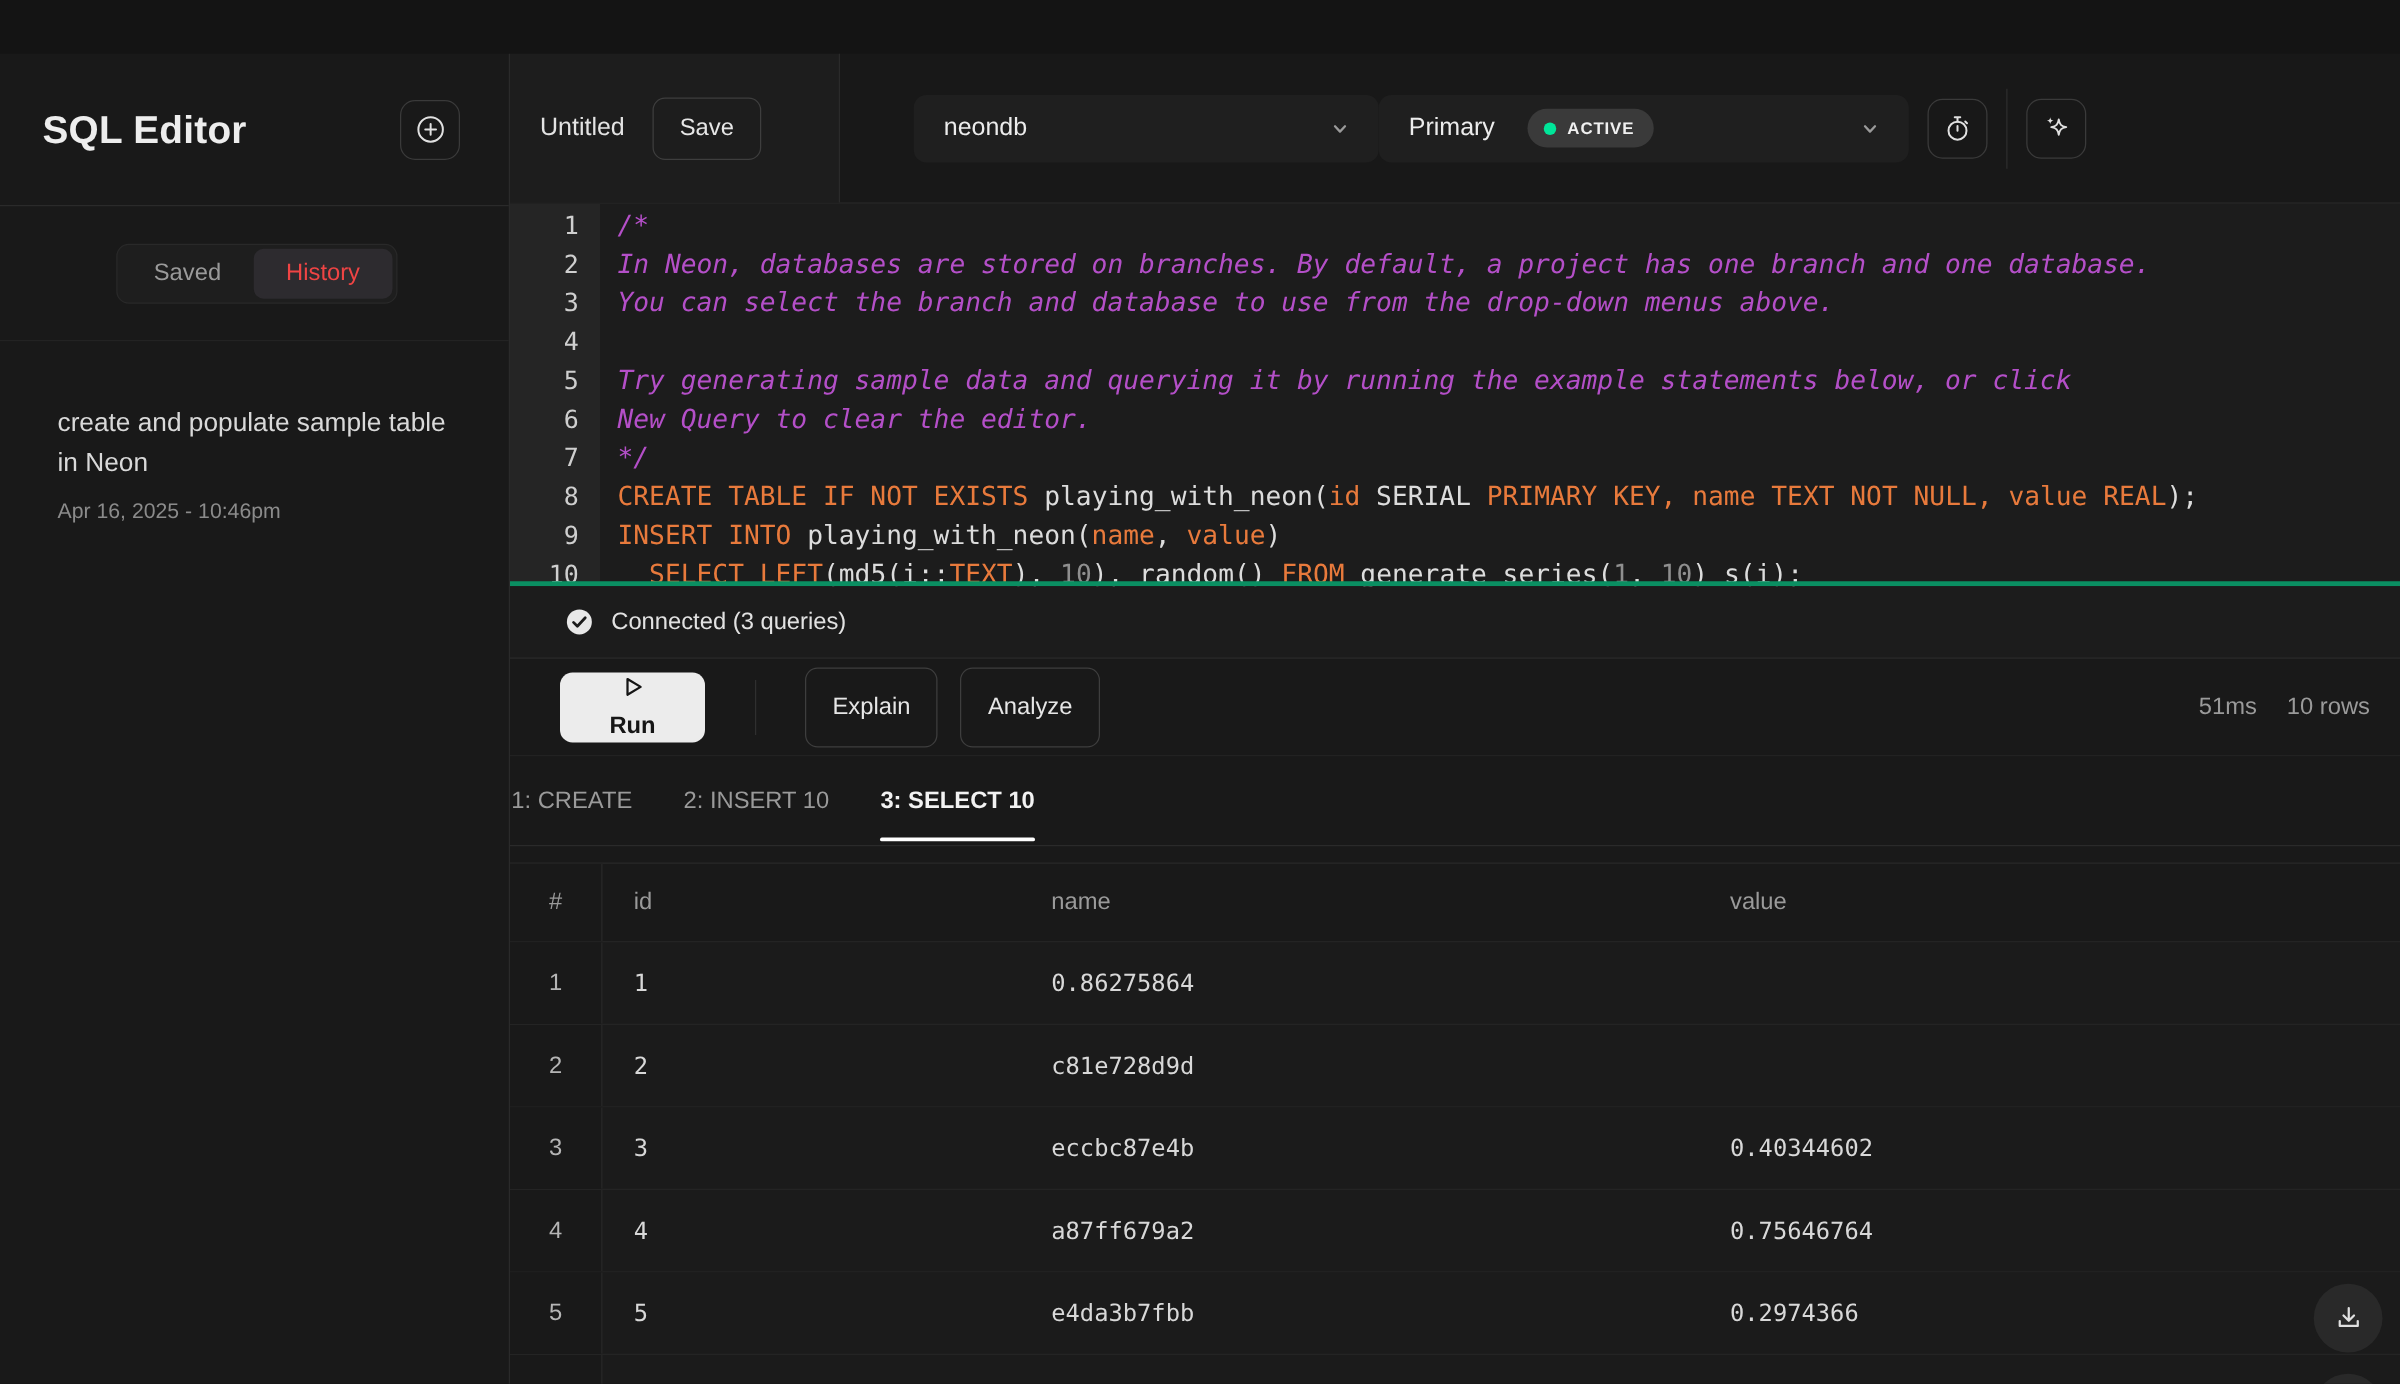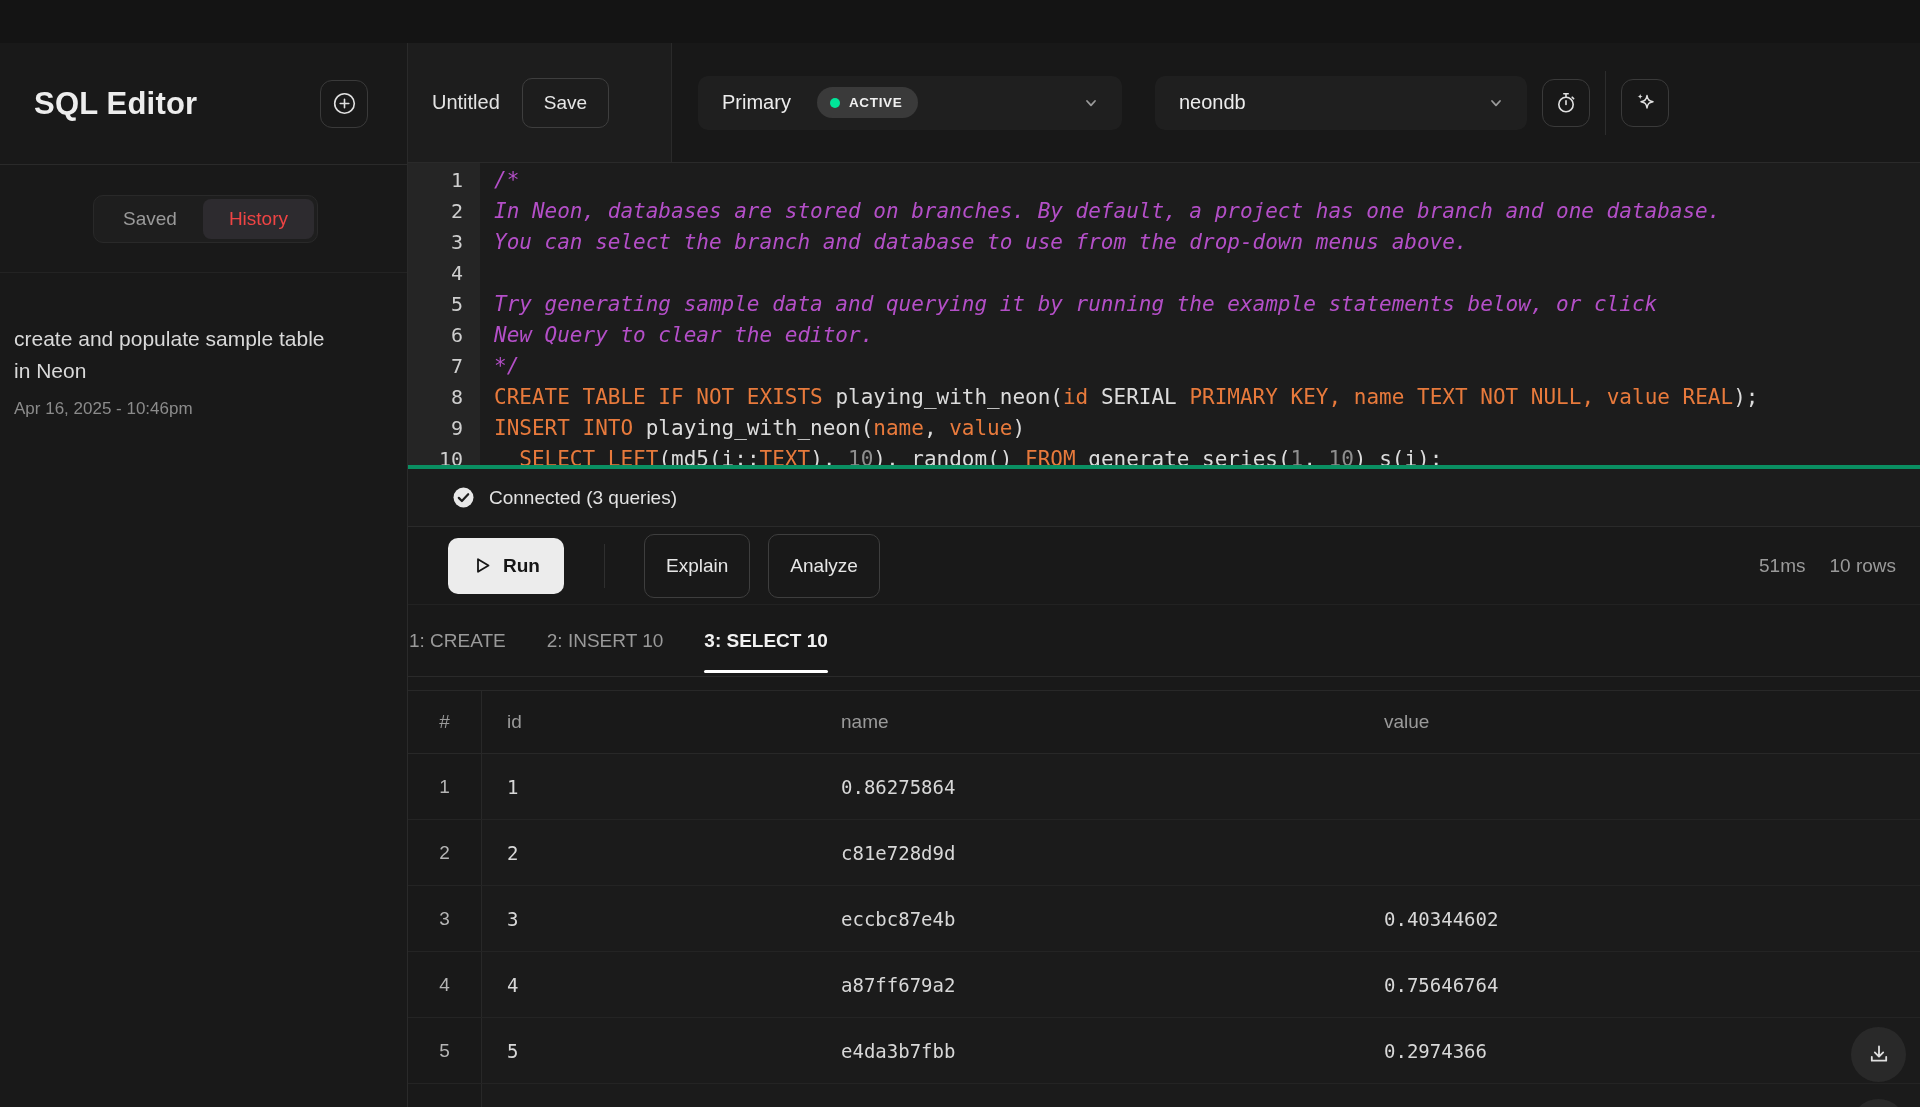--- a/index.html
+++ b/index.html
@@ -9,21 +9,21 @@
 
   
   .sidebar { width:408px; min-width:408px; border-right:1px solid #2a2a2a; display:flex; flex-direction:column; background:#191919; }
   .sb-header { height:122px; border-bottom:1px solid #2a2a2a; display:flex; align-items:center; justify-content:space-between; padding:0 39px 0 34px; }
   .sb-title { font-size:31px; font-weight:700; letter-spacing:.2px; color:#ededed; }
   .icon-btn { width:48px; height:48px; border:1px solid #3a3a3a; border-radius:12px; background:transparent; display:flex; align-items:center; justify-content:center; cursor:pointer; }
   .sb-tabs-row { height:108px; border-bottom:1px solid #232323; display:flex; align-items:center; padding-left:93px; }
   .seg-control { display:inline-flex; background:#1e1e1e; border:1px solid #292929; border-radius:10px; padding:3px; }
   .seg { padding:9px 26px; font-size:19px; color:#9a9a9a; border-radius:8px; cursor:pointer; }
   .seg.active { background:#2d2b2f; color:#ef4444; }
-  .history-item { padding:50px 34px 0 14px; cursor:pointer; }
+  .history-item { padding:50px 34px 0 46px; cursor:pointer; }
   .hist-title { font-size:21px; line-height:1.5; color:#d9d9d9; width:312px; word-break:break-all; }
   .hist-time { margin-top:13px; font-size:17px; color:#8b8b8b; }
 
   
   .main { flex:1; display:flex; flex-direction:column; position:relative; background:#191919; }
 
   .topbar { height:122px; border-bottom:1px solid #2a2a2a; display:flex; background:#181818; }
   .query-tab { width:264px; background:#1d1d1d; border-right:1px solid #2a2a2a; display:flex; align-items:center; gap:22px; padding-left:24px; }
   .query-name { font-size:20px; color:#e3e3e3; }
   .btn-outline { background:transparent; border:1px solid #3e3e3e; border-radius:10px; color:#e6e6e6; font-size:19px; font-family:inherit; padding:0 21px; height:50px; cursor:pointer; }
@@ -48,21 +48,21 @@
   .tok-kw { color:var(--code-keyword,#e87a3c); }
   .tok-com { color:var(--code-comment,#b44fc8); font-style:italic; }
   .tok-num { color:var(--code-number,#8f8f8f); }
   .tok-pl { color:var(--code-plain,#dcdcdc); }
   .run-underline { position:absolute; left:0; right:0; bottom:0; height:4px; background:var(--run-line,#0a8f62); }
 
   
   .status-row { height:59px; background:#1c1c1c; border-bottom:1px solid #2a2a2a; display:flex; align-items:center; gap:14px; padding-left:44px; }
   .status-text { font-size:19px; color:#e2e2e2; }
   .actions-row { height:79px; border-bottom:1px solid #222222; display:flex; align-items:center; padding:0 24px 0 40px; }
-  .run-btn { height:56px; width:116px; background:#ececec; color:#161616; border:none; border-radius:10px; font-size:19px; font-weight:600; font-family:inherit; display:flex; align-items:center; justify-content:center; gap:10px; cursor:pointer; }
+  .run-btn { height:56px; width:116px; background:#ececec; color:#161616; border:none; border-radius:10px; font-size:19px; font-weight:600; font-family:inherit; display:flex; align-items:center; justify-content:center; gap:10px; cursor:pointer;flex-direction:column; }
   .actions-sep { width:1px; height:44px; background:#2f2f2f; margin:0 39px 0 40px; }
   .act-btn { height:64px; }
   .act-gap { width:18px; }
   .metrics { margin-left:auto; display:flex; gap:24px; font-size:19px; color:#9a9a9a; }
 
   
   .result-tabs { height:73px; border-bottom:1px solid #2a2a2a; display:flex; column-gap:41px; align-items:stretch; padding-left:1px; }
   .rtab { font-size:19px; font-weight:500; color:#9a9a9a; display:flex; align-items:center; position:relative; cursor:pointer; }
   .rtab.active { color:#f2f2f2; font-weight:600; }
   .rtab.active::after { content:''; position:absolute; left:0; right:0; bottom:3px; height:3px; background:#ffffff; border-radius:2px; }
@@ -116,34 +116,34 @@
   </aside>
 
   <main class="main">
 
     <div class="topbar">
       <div class="query-tab">
         <span class="query-name">Untitled</span>
         <button class="btn-outline">Save</button>
       </div>
       <div class="topbar-rest">
+        <div class="dropdown dd-db">
+          <span class="dd-label">neondb</span>
+          <span class="dd-chevron">
+            <svg width="22" height="22" viewBox="0 0 22 22" fill="none">
+              <path d="M7 9l4 4.3L15 9" stroke="#9a9a9a" stroke-width="1.8" stroke-linecap="round" stroke-linejoin="round"></path>
+            </svg>
+          </span>
+        </div>
         <div class="dropdown dd-branch">
           <span class="dd-label">Primary</span>
           <span class="badge">
             <span class="badge-dot"></span>
             <span class="badge-text">ACTIVE</span>
           </span>
-          <span class="dd-chevron">
-            <svg width="22" height="22" viewBox="0 0 22 22" fill="none">
-              <path d="M7 9l4 4.3L15 9" stroke="#9a9a9a" stroke-width="1.8" stroke-linecap="round" stroke-linejoin="round"></path>
-            </svg>
-          </span>
-        </div>
-        <div class="dropdown dd-db">
-          <span class="dd-label">neondb</span>
           <span class="dd-chevron">
             <svg width="22" height="22" viewBox="0 0 22 22" fill="none">
               <path d="M7 9l4 4.3L15 9" stroke="#9a9a9a" stroke-width="1.8" stroke-linecap="round" stroke-linejoin="round"></path>
             </svg>
           </span>
         </div>
         <span class="tb-gap"></span>
         <button class="icon-btn">
           <span>
             <svg width="26" height="26" viewBox="0 0 26 26" fill="none">

